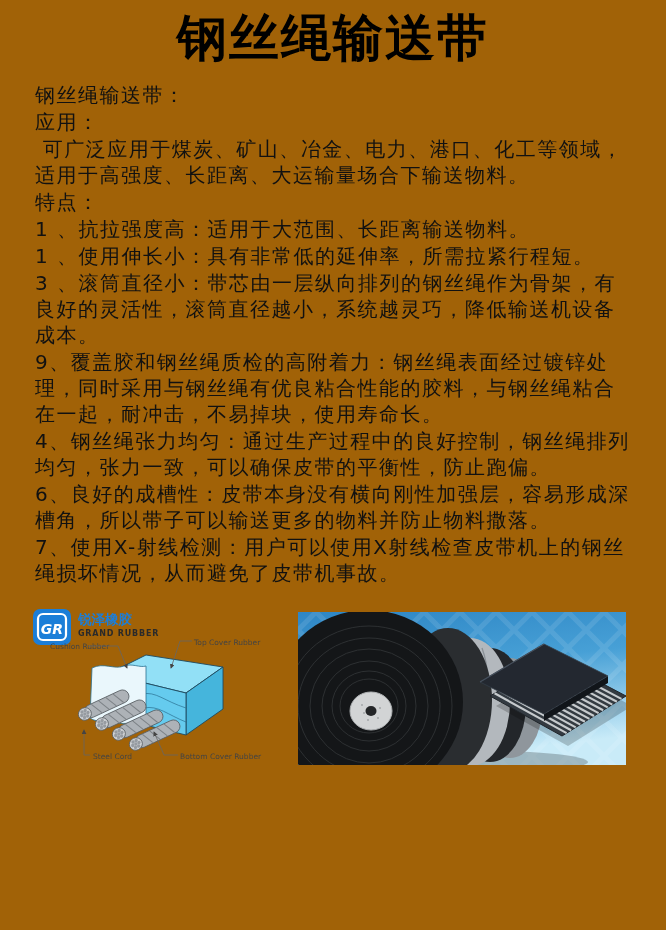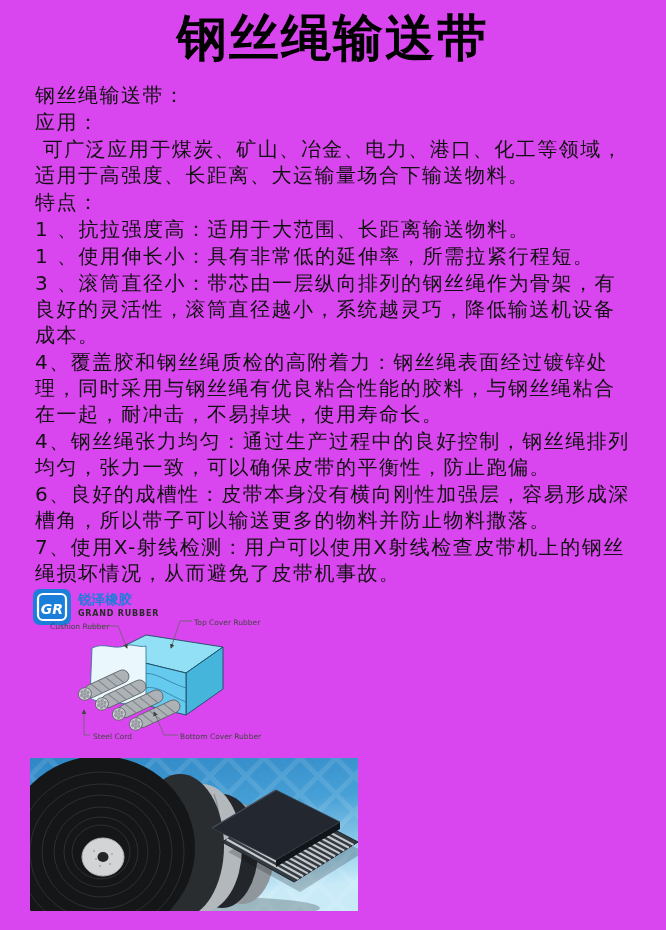--- a/index.html
+++ b/index.html
@@ -2,21 +2,21 @@
 <html><head>
 <meta charset="utf-8">
 <style>
   * { box-sizing: border-box; }
   html,body { margin:0; padding:0; background:#ffffff; }
   .page {
     position: relative;
     width: 666px;
     height: 930px;
     overflow: hidden;
-    background: #d946ef;
+    background: #a16207;
     font-family: "DejaVu Sans", "Liberation Sans", sans-serif;
     color: #111111;
   }
   .doc-title {
     margin: 10px 0 14px 0;
     text-align: center;
     font-size: 50px;
     font-weight: 600;
     line-height: 1.15;
     letter-spacing: 2px;
@@ -27,44 +27,43 @@
     font-size: 20px;
     line-height: 26px;
     letter-spacing: 1.5px;
   }
   .content p { margin: 1px; white-space: pre-wrap; }
   .mb  { margin-bottom: 24px; }
   .mb2 { margin-bottom: 28px; }
   .figures {
     display: flex;
     align-items: flex-start;
-    margin-top: 2px;
+    margin-top: 22px;
     padding-left: 30px;
-    flex-direction: column;
   }
   .figure-diagram { width: 268px; height: 166px; flex: 0 0 auto; }
   .figure-photo   { width: 328px; height: 153px; flex: 0 0 auto; margin-top: 4px; }
   svg { display:block; }
 </style>
 </head>
 <body>
 
 <div class="page">
 
   <h1 class="doc-title">钢丝绳输送带</h1>
 
   <div class="content">
     <p class="mb">钢丝绳输送带：</p>
     <p class="mb">应用：</p>
     <p class="mb2"> 可广泛应用于煤炭、矿山、冶金、电力、港口、化工等领域，适用于高强度、长距离、大运输量场合下输送物料。</p>
     <p>特点：</p>
     <p>1 、抗拉强度高：适用于大范围、长距离输送物料。</p>
     <p>1 、使用伸长小：具有非常低的延伸率，所需拉紧行程短。</p>
     <p>3 、滚筒直径小：带芯由一层纵向排列的钢丝绳作为骨架，有良好的灵活性，滚筒直径越小，系统越灵巧，降低输送机设备成本。</p>
-    <p>4、覆盖胶和钢丝绳质检的高附着力：钢丝绳表面经过镀锌处理，同时采用与钢丝绳有优良粘合性能的胶料，与钢丝绳粘合在一起，耐冲击，不易掉块，使用寿命长。</p>
+    <p>9、覆盖胶和钢丝绳质检的高附着力：钢丝绳表面经过镀锌处理，同时采用与钢丝绳有优良粘合性能的胶料，与钢丝绳粘合在一起，耐冲击，不易掉块，使用寿命长。</p>
     <p>4、钢丝绳张力均匀：通过生产过程中的良好控制，钢丝绳排列均匀，张力一致，可以确保皮带的平衡性，防止跑偏。</p>
     <p>6、良好的成槽性：皮带本身没有横向刚性加强层，容易形成深槽角，所以带子可以输送更多的物料并防止物料撒落。</p>
     <p>7、使用X-射线检测：用户可以使用X射线检查皮带机上的钢丝绳损坏情况，从而避免了皮带机事故。</p>
   </div>
 
   <div class="figures">
 
     <div class="figure-diagram">
       <svg width="268" height="166" viewBox="0 0 268 166">
         <defs>

